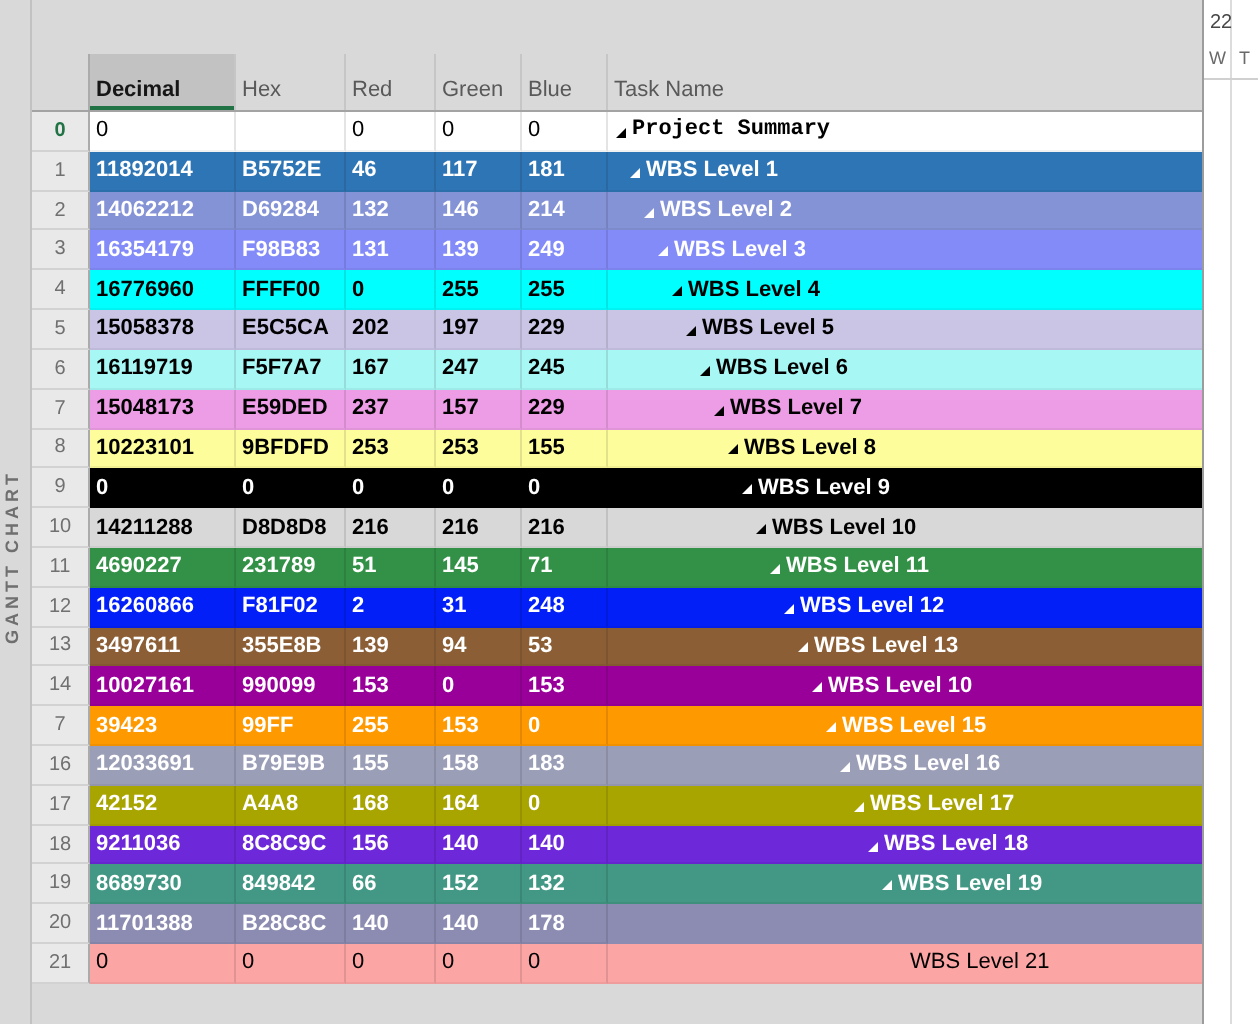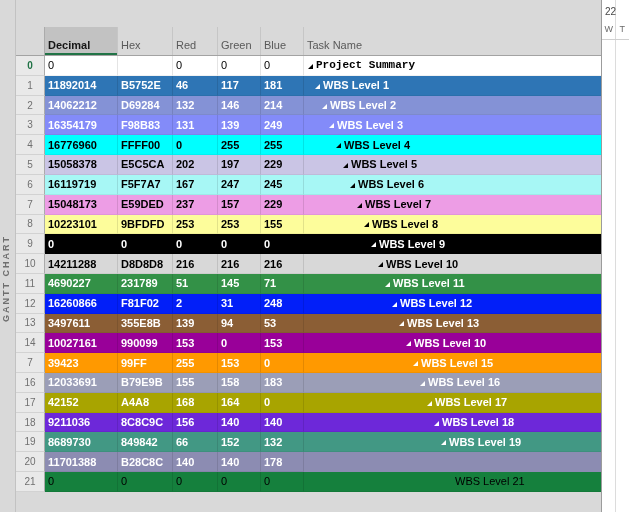--- a/index.html
+++ b/index.html
@@ -336,21 +336,21 @@
           </div>
         </div>
         <div class="row" style="background: rgb(140, 140, 178);">
           <div class="rn-cell">20</div>
           <div class="cell w-dec b" style="color: rgb(255, 255, 255);">11701388</div>
           <div class="cell w-hex b" style="color: rgb(255, 255, 255);">B28C8C</div>
           <div class="cell w-red b" style="color: rgb(255, 255, 255);">140</div>
           <div class="cell w-green b" style="color: rgb(255, 255, 255);">140</div>
           <div class="cell w-blue b" style="color: rgb(255, 255, 255);">178</div>
         </div>
-        <div class="row" style="background: #15803d;">
+        <div class="row" style="background: #fca5a5;">
           <div class="rn-cell">21</div>
           <div class="cell w-dec" style="color: rgb(0, 0, 0);">0</div>
           <div class="cell w-hex" style="color: rgb(0, 0, 0);">0</div>
           <div class="cell w-red" style="color: rgb(0, 0, 0);">0</div>
           <div class="cell w-green" style="color: rgb(0, 0, 0);">0</div>
           <div class="cell w-blue" style="color: rgb(0, 0, 0);">0</div>
           <div class="cell w-task" style="color: rgb(0, 0, 0); padding-left: 151px;">
             <span>WBS Level 21</span>
           </div>
         </div>

